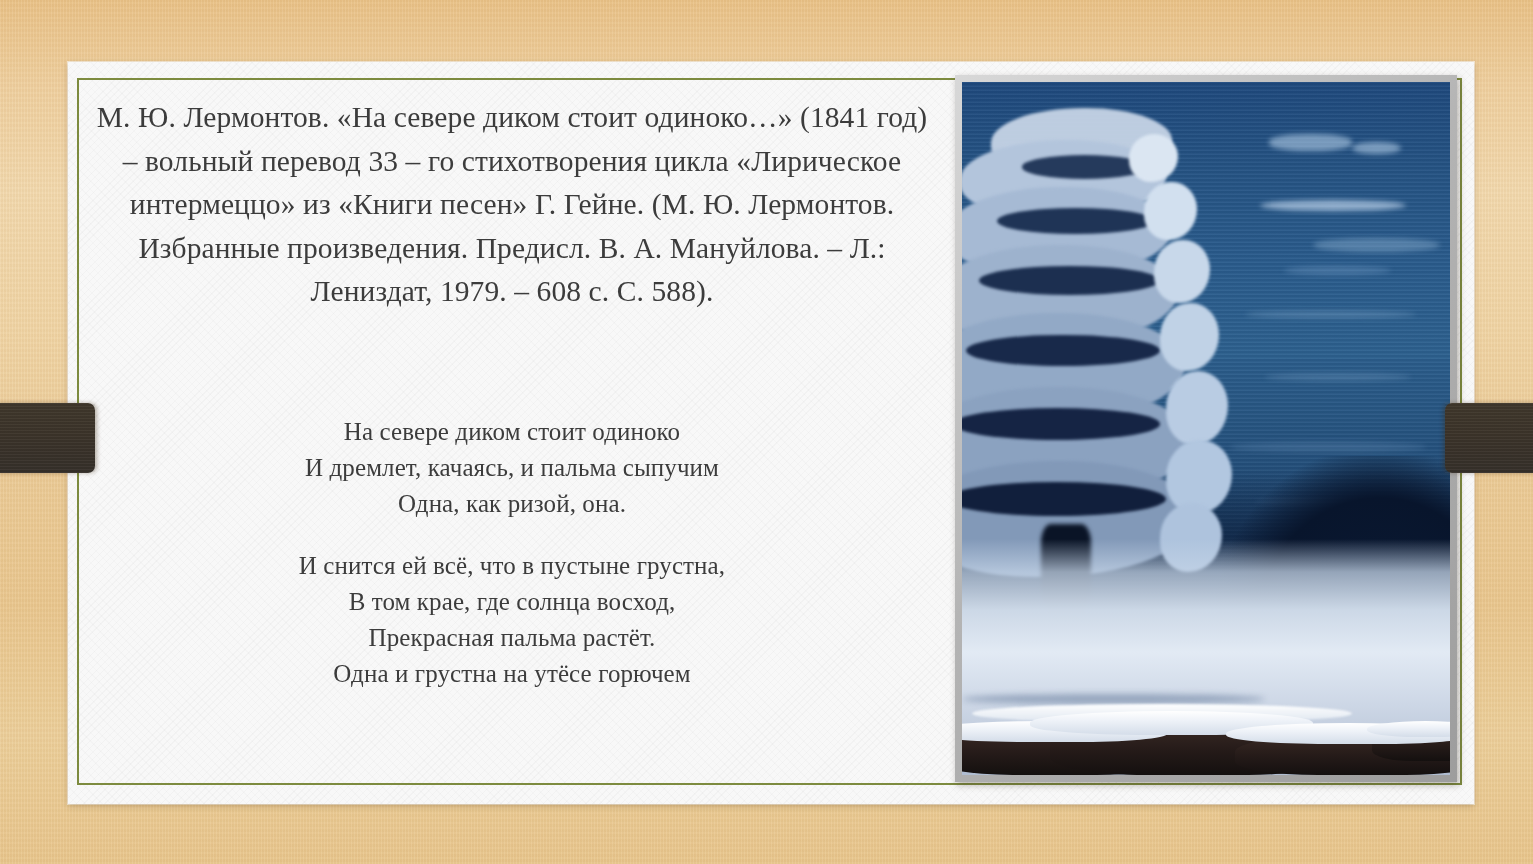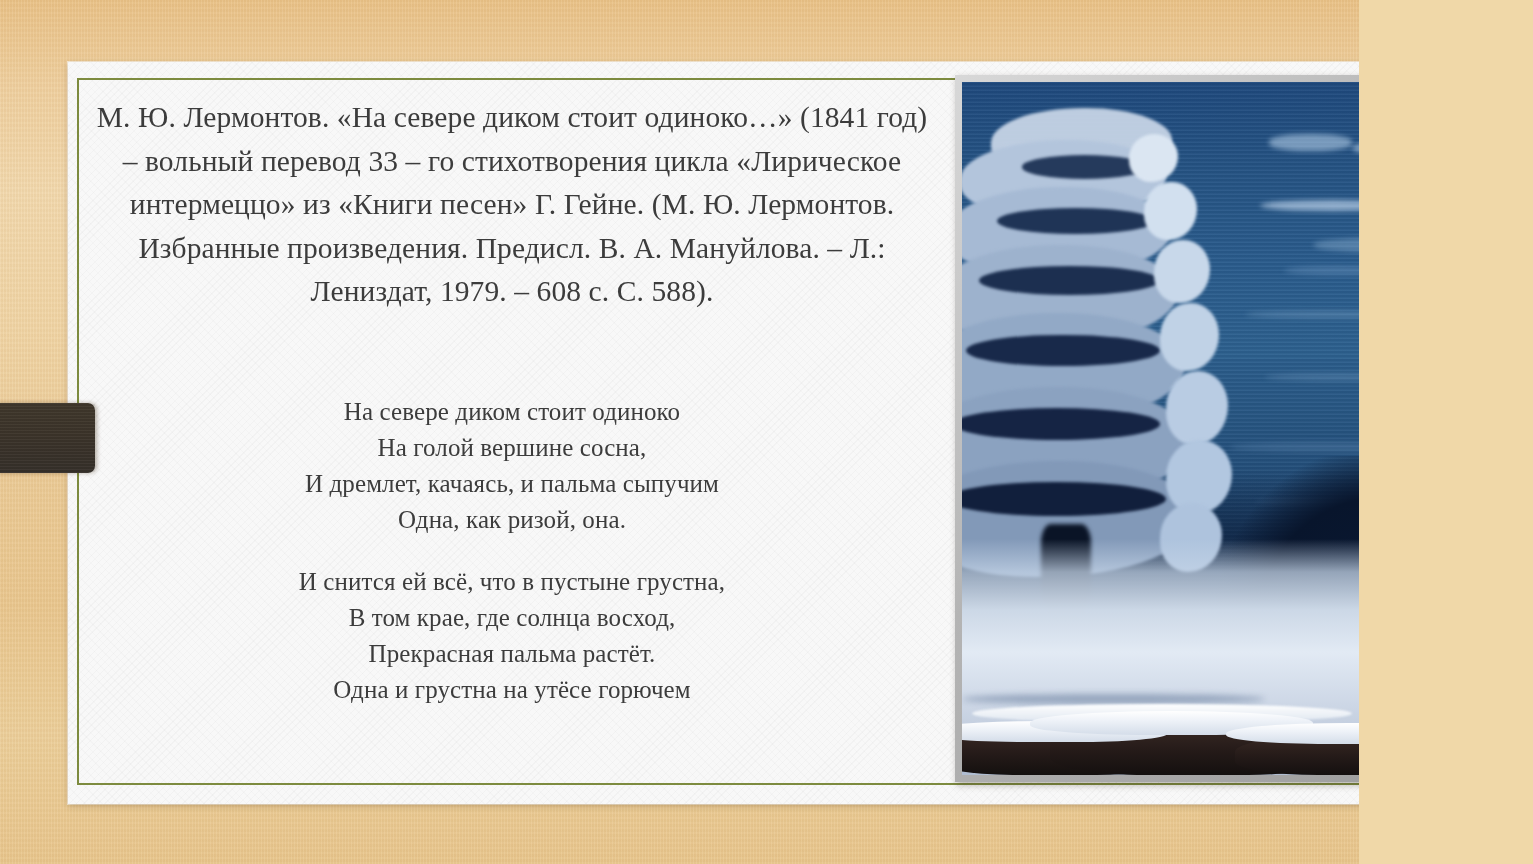--- a/index.html
+++ b/index.html
@@ -5,21 +5,21 @@
 <style>
   html,body{margin:0;padding:0;}
   body{
     width:1533px;height:864px;
     font-family:"Liberation Serif","DejaVu Serif",serif;
     overflow:hidden;
     background:#f0d8a8;
   }
   .slide{
     position:relative;
-    width:1359px;height:864px;
+    width:1533px;height:864px;
     overflow:hidden;
   }
 
   
   .bg{
     position:absolute;inset:0;
     background:
       linear-gradient(180deg,
         #e9c288 0%,
         #efd0a0 10%,
@@ -102,21 +102,21 @@
     z-index:5;
   }
   .citation{
     color:#3c3c3c;
     font-size:29.5px;
     line-height:43.5px;
     text-align:center;
     letter-spacing:.1px;
   }
   .poem{
-    margin-top:80px;
+    margin-top:100px;
     color:#3c3c3c;
     text-align:center;
   }
   .stanza{
     font-size:25px;
     line-height:36px;
     letter-spacing:.1px;
   }
   .stanza + .stanza{ margin-top:26px; }
   .stanza .line{ display:block; white-space:nowrap; }
@@ -291,21 +291,20 @@
   <div class="ribbon ribbon-right"></div>
 
   <div class="text-col">
 
     <div class="citation">М. Ю. Лермонтов. «На севере диком стоит одиноко…» (1841 год) – вольный перевод 33 – го стихотворения цикла «Лирическое интермеццо» из «Книги песен» Г. Гейне. (М. Ю. Лермонтов. Избранные произведения. Предисл. В. А. Мануйлова. – Л.: Лениздат, 1979. – 608 с. С. 588).</div>
 
     <div class="poem">
 
       <div class="stanza">
         <span class="line">На севере диком стоит одиноко</span>
-        <span class="line">На голой вершине сосна,</span>
         <span class="line">И дремлет, качаясь, и пальма сыпучим</span>
         <span class="line">Одна, как ризой, она.</span>
       </div>
 
       <div class="stanza">
         <span class="line">И снится ей всё, что в пустыне грустна,</span>
         <span class="line">В том крае, где солнца восход,</span>
         <span class="line">Прекрасная пальма растёт.</span>
         <span class="line">Одна и грустна на утёсе горючем</span>
       </div>

